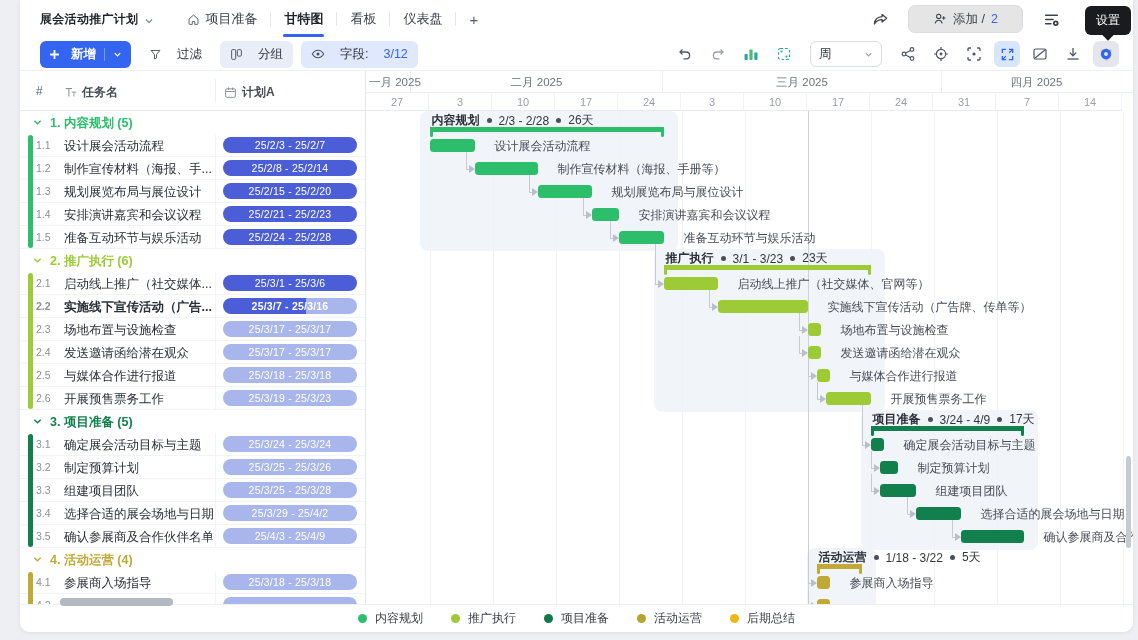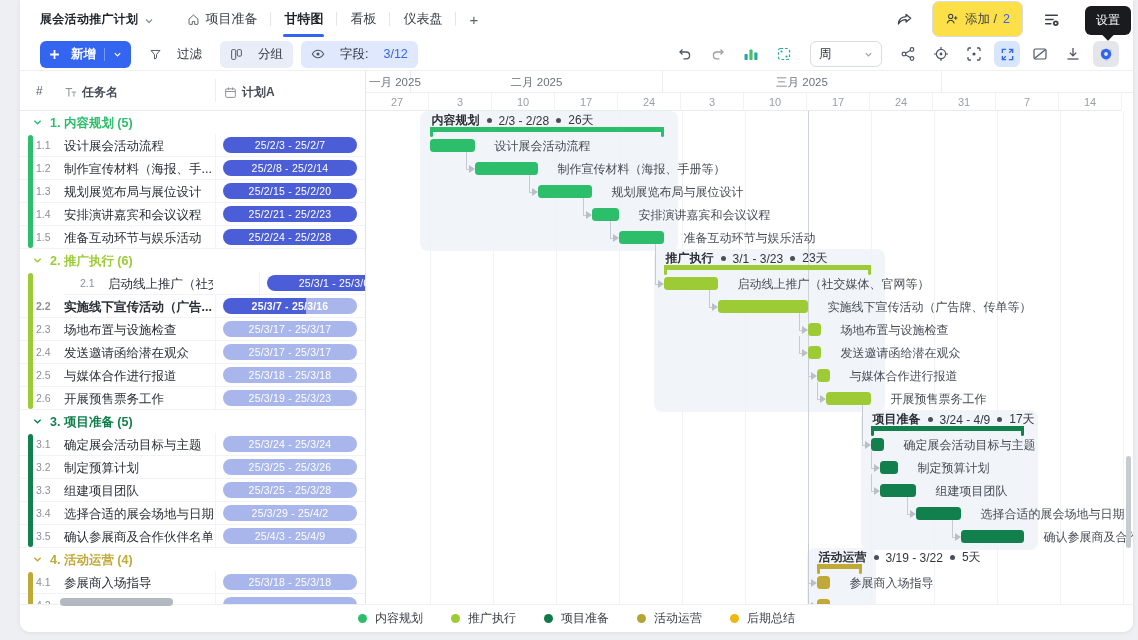--- a/index.html
+++ b/index.html
@@ -11,21 +11,21 @@
   .title{font-size:12px;font-weight:700;letter-spacing:.3px}
   .tchev{margin:3px 6px 0 6px;color:#8a9099}
   .tabs{display:flex;align-items:center;height:38px;margin-left:14px}
   .tab{display:flex;align-items:center;gap:5px;font-size:13px;color:#3b404a;padding:0 13px;height:38px;position:relative;cursor:pointer;white-space:nowrap}
   .tab.active{color:#1f2329;font-weight:700}
   .tab.active:after{content:"";position:absolute;left:12px;right:12px;bottom:1px;height:3px;border-radius:2px;background:#3465f0}
   .tabdiv{width:1px;height:14px;background:#e3e5e9}
   .hdr-sp{flex:1}
   .hdr-right{display:flex;align-items:center;gap:14px;margin-right:56px}
   .icbtn{display:flex;align-items:center;justify-content:center;width:28px;height:28px;border-radius:6px;color:#3b404a;cursor:pointer}
-  .addbtn{display:flex;align-items:center;gap:6px;height:36px;padding:0 12px;border:1px solid #d9dce1;border-radius:7px;font-size:12.5px;color:#3b404a;cursor:pointer;background:#fde047}
+  .addbtn{display:flex;align-items:center;gap:6px;height:28px;padding:0 24px;border:1px solid #d9dce1;border-radius:7px;font-size:12.5px;color:#3b404a;cursor:pointer;background:#e5e5e5}
   .addbtn b{color:#3465f0;font-weight:400}
   .tooltip{position:absolute;top:6px;right:2px;background:#1a1b1e;color:#fff;font-size:12px;padding:6px 11px;border-radius:6px;z-index:50}
   .tooltip:after{content:"";position:absolute;left:50%;bottom:-4px;margin-left:-4px;width:8px;height:8px;background:#1a1b1e;transform:rotate(45deg)}
   
   .tb{position:absolute;left:0;top:38px;right:0;height:32px;display:flex;align-items:center;padding:0 14px 0 20px}
   .newbtn{display:flex;align-items:center;height:27px;background:#3465f0;color:#fff;border-radius:6px;font-size:12.5px;font-weight:700;padding:0 9px;cursor:pointer}
   .newbtn .nd{width:1px;height:13px;background:rgba(255,255,255,.35);margin:0 8px}
   .tbit{display:flex;align-items:center;gap:15px;font-size:12.5px;color:#303540;height:27px;padding:0 10px;border-radius:6px;cursor:pointer;margin-left:8px}
   .tbit svg{color:#4e5565}
   .chip1{background:#e9edf7}
@@ -325,21 +325,21 @@
             <span class="cdiv"></span>
             <span class="pill dark">25/2/24 - 25/2/28</span>
           </div>
           <div class="gstrip" style="top: 24px; height: 113px; background: rgb(45, 190, 108);"></div>
           <div class="grow" style="top: 138px;">
             <svg width="9" height="9" viewBox="0 0 10 10">
               <path d="M1.5 3l3.5 3.5L8.5 3" fill="none" stroke="#9ccb35" stroke-width="1.6"></path>
             </svg>
             <span class="glbl" style="color: rgb(156, 203, 53);">2. 推广执行 (6)</span>
           </div>
-          <div class="trow" style="top: 161px; margin-left: 44px;">
+          <div class="trow" style="top: 161px;">
             <span class="rid">2.1</span>
             <span class="rname">启动线上推广（社交媒体...</span>
             <span class="cdiv"></span>
             <span class="pill dark">25/3/1 - 25/3/6</span>
           </div>
           <div class="trow" style="top: 184px; font-weight: bold;">
             <span class="rid">2.2</span>
             <span class="rname">实施线下宣传活动（广告...</span>
             <span class="cdiv"></span>
             <span class="pill split">25/3/7 - 25/3/16</span>
@@ -427,20 +427,21 @@
           <div class="gstrip" style="top: 461px; height: 44px; background: rgb(192, 169, 55);"></div>
         </div>
       <div class="hthumb"></div>
     </div>
 
     <div class="gantt">
       <div class="gmonths" id="gmonths">
           <div class="gm first" style="width: 45px;">一月 2025</div>
           <div class="gm" style="width: 252px;">二月 2025</div>
           <div class="gm" style="width: 279px;">三月 2025</div>
+          <div class="gm last" style="width: 189px;">四月 2025</div>
         </div>
       <div class="gweeks" id="gweeks">
           <div class="gw">27</div>
           <div class="gw">3</div>
           <div class="gw">10</div>
           <div class="gw">17</div>
           <div class="gw">24</div>
           <div class="gw">3</div>
           <div class="gw">10</div>
           <div class="gw">17</div>
@@ -528,21 +529,21 @@
           <div class="gbar" style="left: 513.5px; width: 36px; top: 373px; background: rgb(17, 128, 77);"></div>
           <div class="glabel" style="left: 569.5px; top: 372px;">组建项目团队</div>
           <div class="gbar" style="left: 549.5px; width: 45px; top: 396px; background: rgb(17, 128, 77);"></div>
           <div class="glabel" style="left: 614.5px; top: 395px;">选择合适的展会场地与日期</div>
           <div class="gbar" style="left: 594.5px; width: 63px; top: 419px; background: rgb(17, 128, 77);"></div>
           <div class="glabel" style="left: 677.5px; top: 418px;">确认参展商及合作伙伴名单</div>
           <div class="backdrop" style="left: 440.5px; width: 69px; top: 437px; height: 71px;"></div>
           <div class="ghdr" style="left: 452.5px; top: 438px;">
             <b>活动运营</b>
             <span class="dot"></span>
-            <span>3/19 - 3/22</span>
+            <span>1/18 - 3/22</span>
             <span class="dot"></span>
             <span>5天</span>
           </div>
           <div class="gsum" style="left: 450.5px; width: 45px; top: 453px; background: rgb(192, 169, 55);">
             <i class="l"></i>
             <i class="r"></i>
           </div>
           <div class="gbar" style="left: 450.5px; width: 13px; top: 465px; background: rgb(192, 169, 55);"></div>
           <div class="glabel" style="left: 483.5px; top: 464px;">参展商入场指导</div>
           <div class="gbar" style="left: 450.5px; width: 13px; top: 488px; background: rgb(192, 169, 55);"></div>

